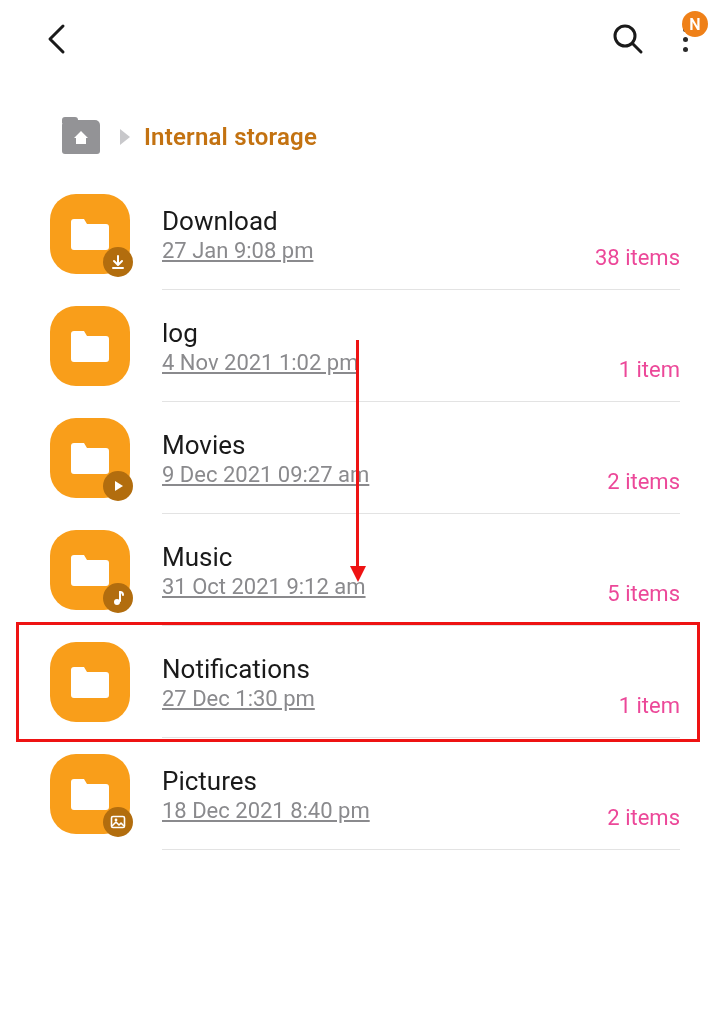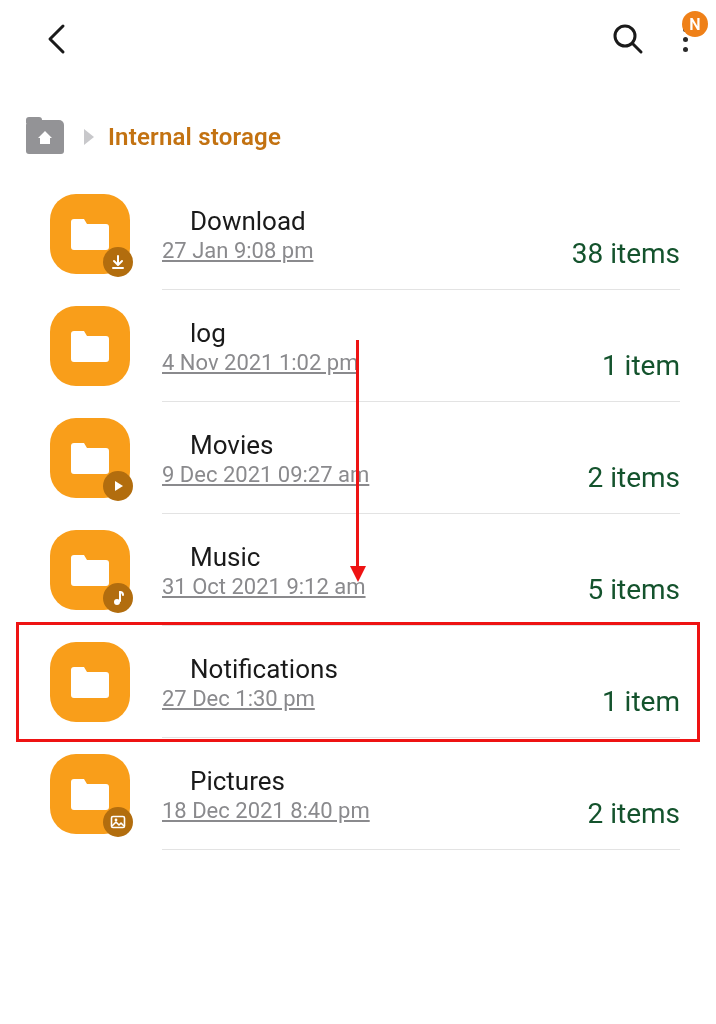--- a/index.html
+++ b/index.html
@@ -66,21 +66,21 @@
       color: #fff;
       display: flex;
       align-items: center;
       justify-content: center;
       font-size: 16px;
       font-weight: 600;
     }
     .breadcrumb {
       display: flex;
       align-items: center;
-      padding: 42px 10px 24px 26px;
+      padding: 42px 10px 24px 62px;
       gap: 14px;
     }
     .home-icon {
       width: 38px;
       height: 34px;
       background: #939396;
       border-radius: 5px 5px 3px 3px;
       position: relative;
       display: flex;
       align-items: center;
@@ -161,30 +161,29 @@
       flex: 1;
       margin-left: 32px;
       display: flex;
       flex-direction: column;
       gap: 2px;
     }
     .item-name {
       font-size: 26px;
       color: #1a1a1a;
       font-weight: 400;
-      margin-left: 28px;
     }
     .item-date {
       font-size: 22px;
       color: #8a8a8d;
       text-decoration: underline;
     }
     .item-count {
-      font-size: 28px;
-      color: #14532d;
+      font-size: 22px;
+      color: #ec4899;
       align-self: flex-end;
       margin-bottom: 4px;
     }
     .highlight-box {
       position: absolute;
       border: 3px solid #ee1313;
       left: 16px;
       width: 684px;
       pointer-events: none;
     }

